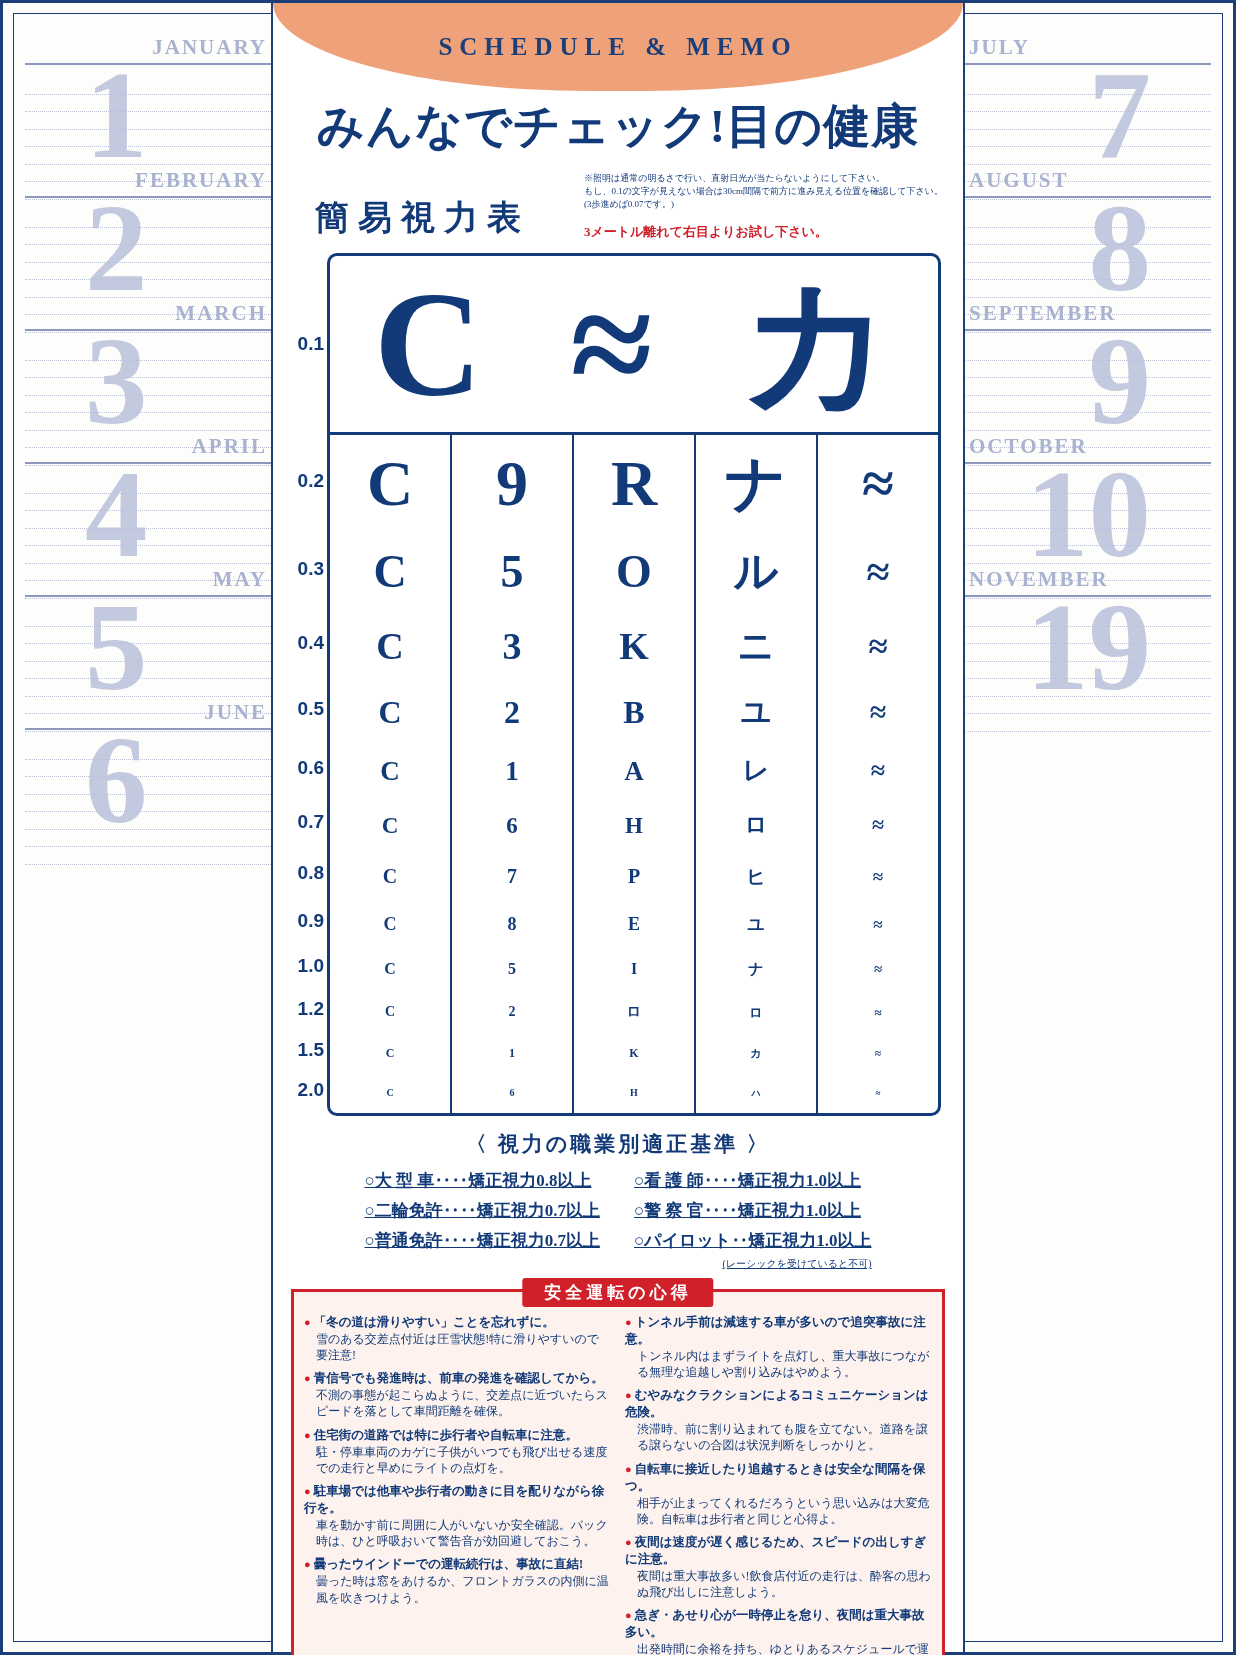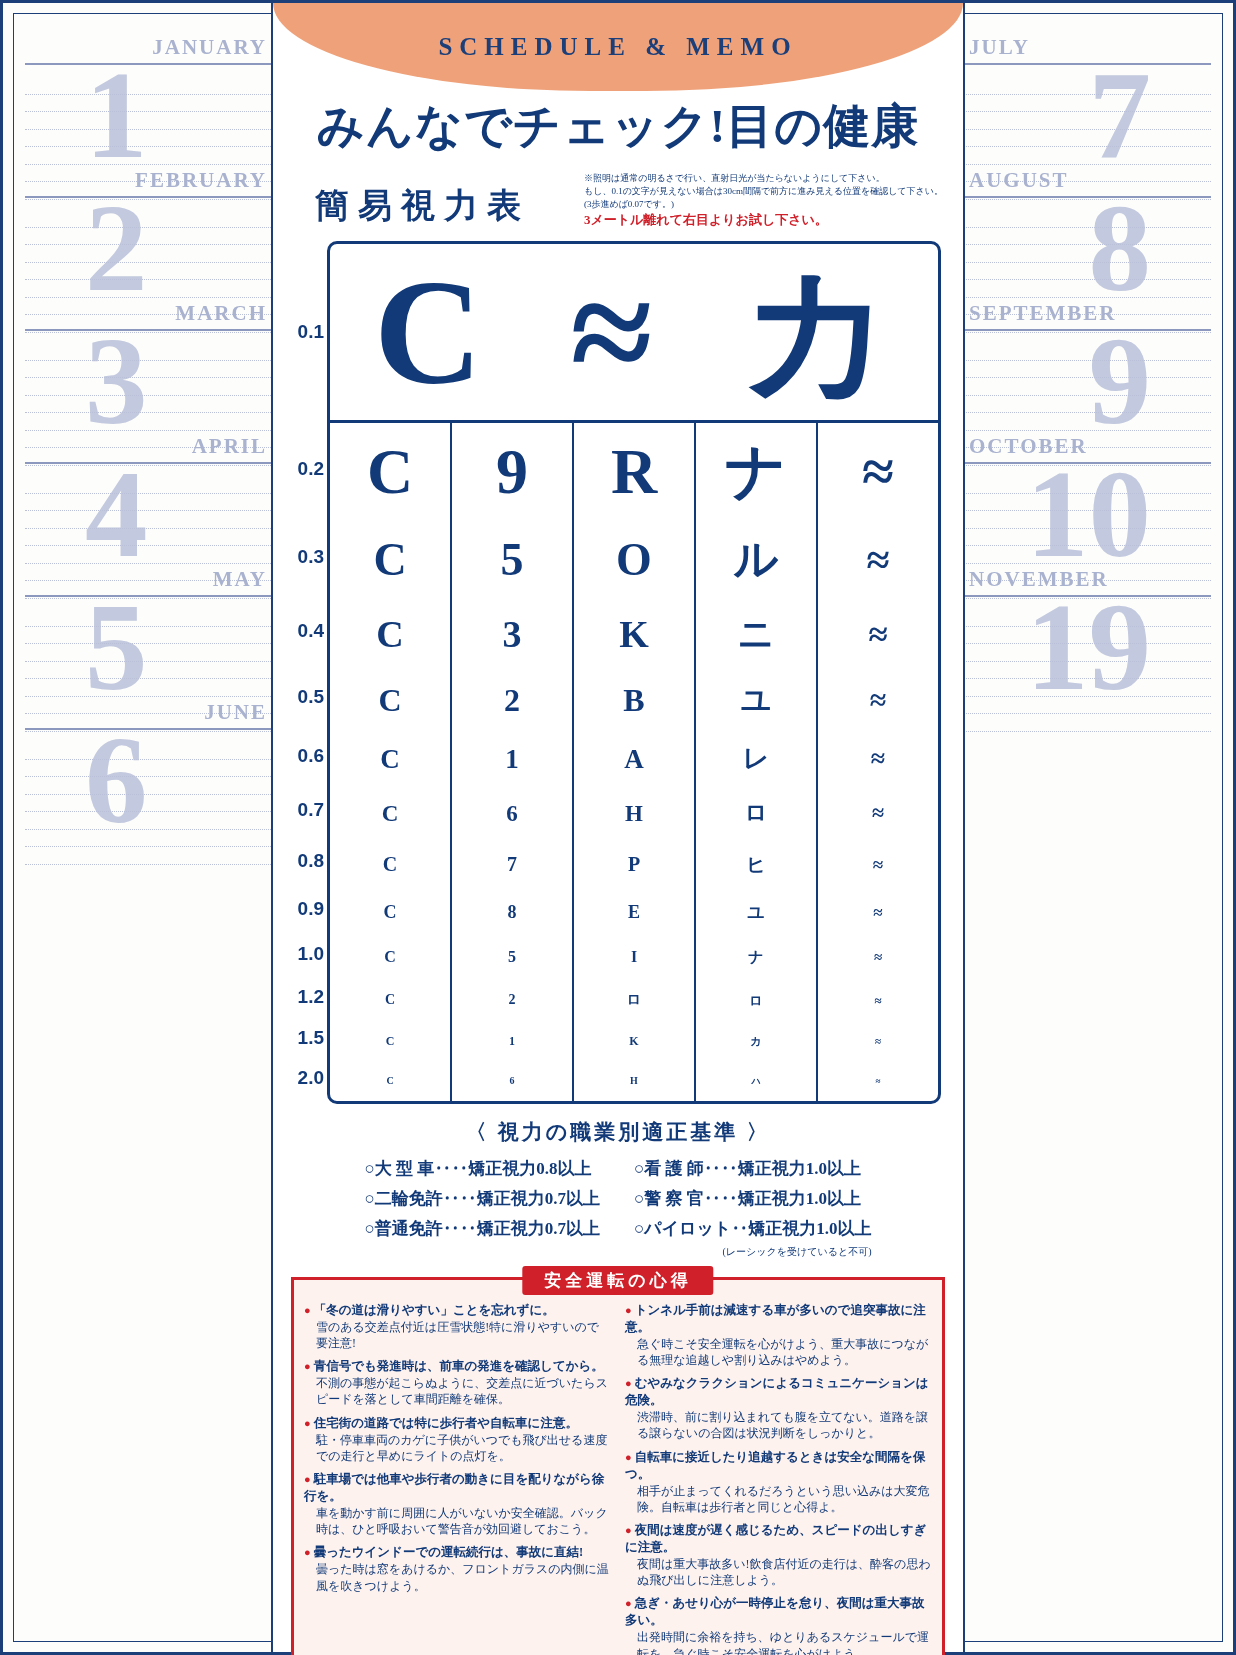--- a/index.html
+++ b/index.html
@@ -77,21 +77,21 @@
   }
   .sub-row{
     display:flex;align-items:flex-end;margin-top:14px;padding:0 14px;
   }
   .sub-title{
     font-size:34px;font-weight:bold;letter-spacing:9px;color:#123a78;
     white-space:nowrap;padding-left:28px;
   }
   .notes{margin-left:auto;text-align:left;padding-right:6px;}
   .notes .n{font-size:9px;color:#123a78;line-height:1.45;}
-  .notes .warn{font-size:13px;color:#d0202a;font-weight:bold;margin-top:0;}
+  .notes .warn{font-size:13px;color:#d0202a;font-weight:bold;margin-top:12px;}
 
   
   .chart{
     margin:12px 22px 0 54px;
     border:3px solid #123a78;border-radius:10px;
     position:relative;
   }
   .row-big{
     height:176px;display:flex;align-items:center;justify-content:space-around;
     border-bottom:3px solid #123a78;
@@ -114,21 +114,21 @@
   }
 
   
   .criteria-title{
     text-align:center;font-size:21px;font-weight:bold;margin-top:14px;
     letter-spacing:3px;color:#123a78;
   }
   .criteria{
     display:flex;justify-content:center;gap:34px;margin-top:8px;
   }
-  .criteria .cc{font-size:17px;line-height:1.75;color:#123a78;font-weight:bold;}
+  .criteria .cc{font-size:17px;line-height:1.75;color:#123a78;font-weight:bold;text-decoration:underline;}
   .criteria .note{font-size:10px;text-align:right;font-weight:normal;}
 
   
   .safety{
     margin:16px 18px 0 18px;border:3px solid #d0202a;background:#fdf2ee;
     position:relative;padding:22px 10px 10px 10px;
   }
   .safety-head{
     position:absolute;top:-14px;left:50%;transform:translateX(-50%);
     background:#d0202a;color:#ffffff;font-weight:bold;font-size:17px;
@@ -464,21 +464,21 @@
             <div class="d">車を動かす前に周囲に人がいないか安全確認。バック時は、ひと呼吸おいて警告音が効回避しておこう。</div>
           </div>
           <div class="tip">
             <div class="t">曇ったウインドーでの運転続行は、事故に直結!</div>
             <div class="d">曇った時は窓をあけるか、フロントガラスの内側に温風を吹きつけよう。</div>
           </div>
         </div>
         <div class="safety-col">
           <div class="tip">
             <div class="t">トンネル手前は減速する車が多いので追突事故に注意。</div>
-            <div class="d">急ぐ時こそ安全運転を心がけよう、重大事故につながる無理な追越しや割り込みはやめよう。</div>
+            <div class="d">トンネル内はまずライトを点灯し、重大事故につながる無理な追越しや割り込みはやめよう。</div>
           </div>
           <div class="tip">
             <div class="t">むやみなクラクションによるコミュニケーションは危険。</div>
             <div class="d">渋滞時、前に割り込まれても腹を立てない。道路を譲る譲らないの合図は状況判断をしっかりと。</div>
           </div>
           <div class="tip">
             <div class="t">自転車に接近したり追越するときは安全な間隔を保つ。</div>
             <div class="d">相手が止まってくれるだろうという思い込みは大変危険。自転車は歩行者と同じと心得よ。</div>
           </div>
           <div class="tip">

